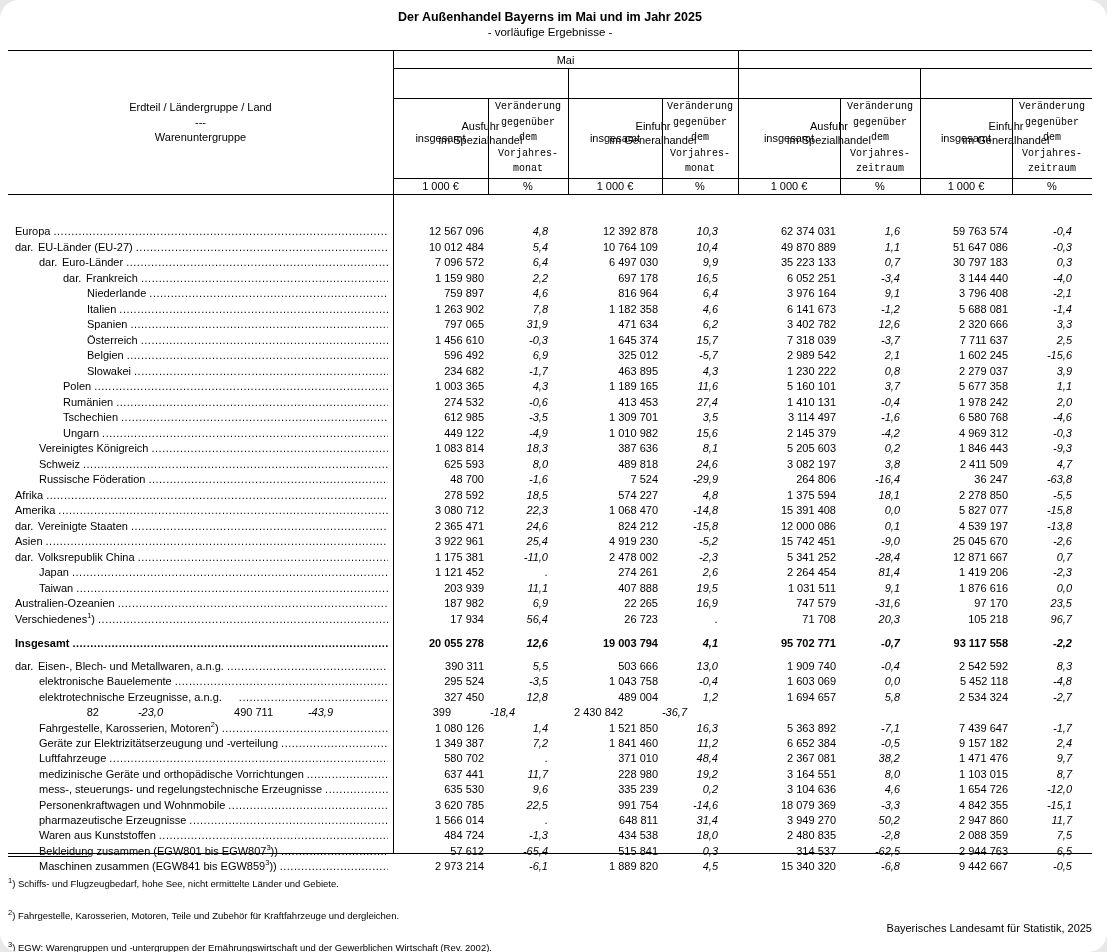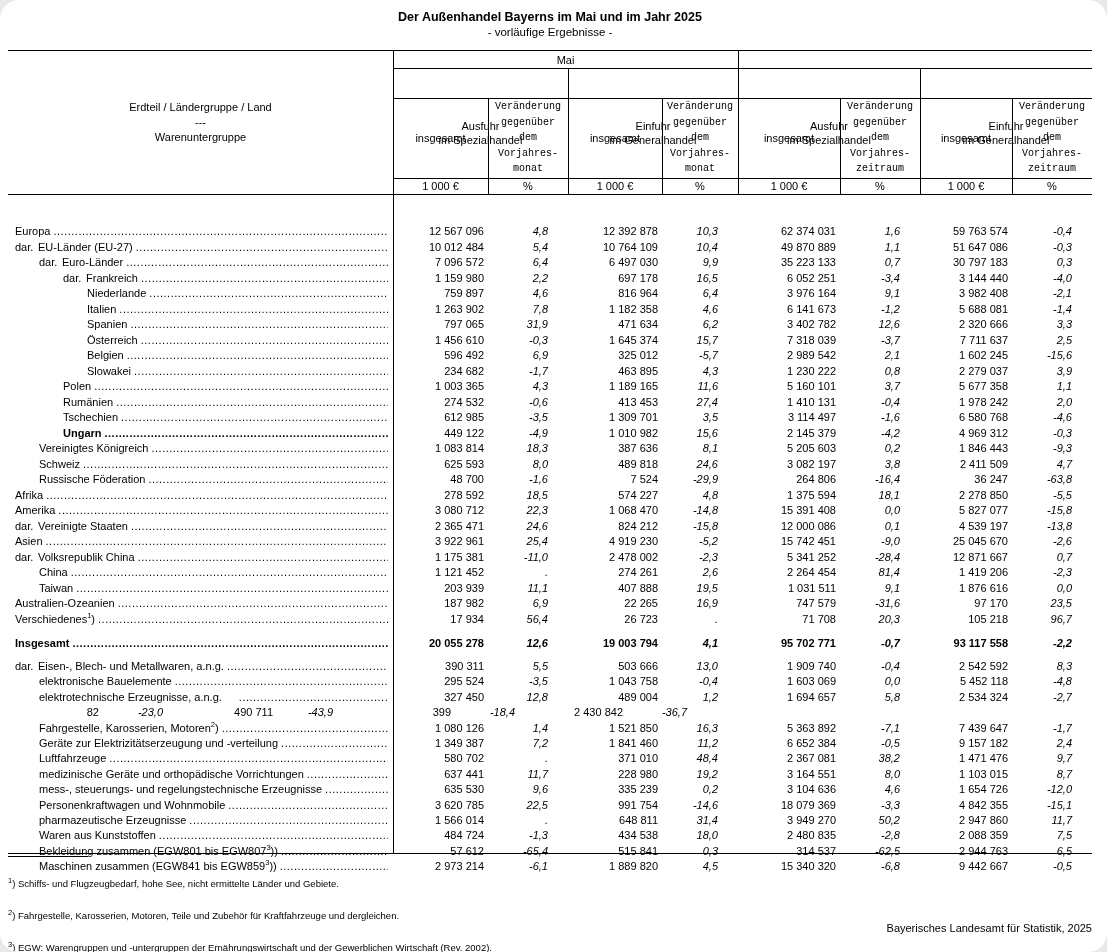--- a/index.html
+++ b/index.html
@@ -186,21 +186,21 @@
             <div class="lblcell" style="padding-left: 79px;">
               <span class="lbltext">Niederlande</span>
               <span class="dots"></span>
             </div>
             <div class="vc c1 num">759 897</div>
             <div class="vc c2 pct">4,6</div>
             <div class="vc c3 num">816 964</div>
             <div class="vc c4 pct">6,4</div>
             <div class="vc c5 num">3 976 164</div>
             <div class="vc c6 pct">9,1</div>
-            <div class="vc c7 num">3 982 408</div>
+            <div class="vc c7 num">3 796 408</div>
             <div class="vc c8 pct">-2,1</div>
           </div>
           <div class="brow">
             <div class="lblcell" style="padding-left: 79px;">
               <span class="lbltext">Italien</span>
               <span class="dots"></span>
             </div>
             <div class="vc c1 num">1 263 902</div>
             <div class="vc c2 pct">7,8</div>
             <div class="vc c3 num">1 182 358</div>
@@ -302,21 +302,21 @@
             <div class="vc c1 num">612 985</div>
             <div class="vc c2 pct">-3,5</div>
             <div class="vc c3 num">1 309 701</div>
             <div class="vc c4 pct">3,5</div>
             <div class="vc c5 num">3 114 497</div>
             <div class="vc c6 pct">-1,6</div>
             <div class="vc c7 num">6 580 768</div>
             <div class="vc c8 pct">-4,6</div>
           </div>
           <div class="brow">
-            <div class="lblcell" style="padding-left: 55px; font-weight: bold;">
+            <div class="lblcell" style="padding-left: 55px;">
               <span class="lbltext">Ungarn</span>
               <span class="dots"></span>
             </div>
             <div class="vc c1 num">449 122</div>
             <div class="vc c2 pct">-4,9</div>
             <div class="vc c3 num">1 010 982</div>
             <div class="vc c4 pct">15,6</div>
             <div class="vc c5 num">2 145 379</div>
             <div class="vc c6 pct">-4,2</div>
             <div class="vc c7 num">4 969 312</div>
@@ -431,21 +431,21 @@
             <div class="vc c2 pct">-11,0</div>
             <div class="vc c3 num">2 478 002</div>
             <div class="vc c4 pct">-2,3</div>
             <div class="vc c5 num">5 341 252</div>
             <div class="vc c6 pct">-28,4</div>
             <div class="vc c7 num">12 871 667</div>
             <div class="vc c8 pct">0,7</div>
           </div>
           <div class="brow">
             <div class="lblcell" style="padding-left: 31px;">
-              <span class="lbltext">China</span>
+              <span class="lbltext">Japan</span>
               <span class="dots"></span>
             </div>
             <div class="vc c1 num">1 121 452</div>
             <div class="vc c2 pct">.</div>
             <div class="vc c3 num">274 261</div>
             <div class="vc c4 pct">2,6</div>
             <div class="vc c5 num">2 264 454</div>
             <div class="vc c6 pct">81,4</div>
             <div class="vc c7 num">1 419 206</div>
             <div class="vc c8 pct">-2,3</div>

